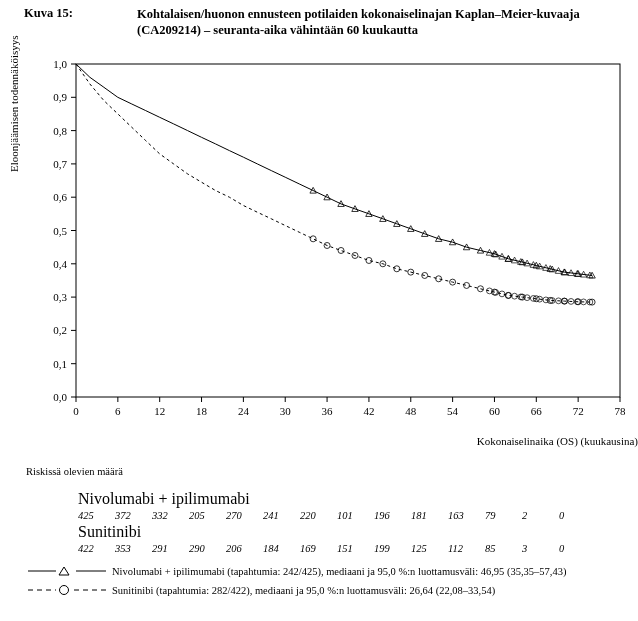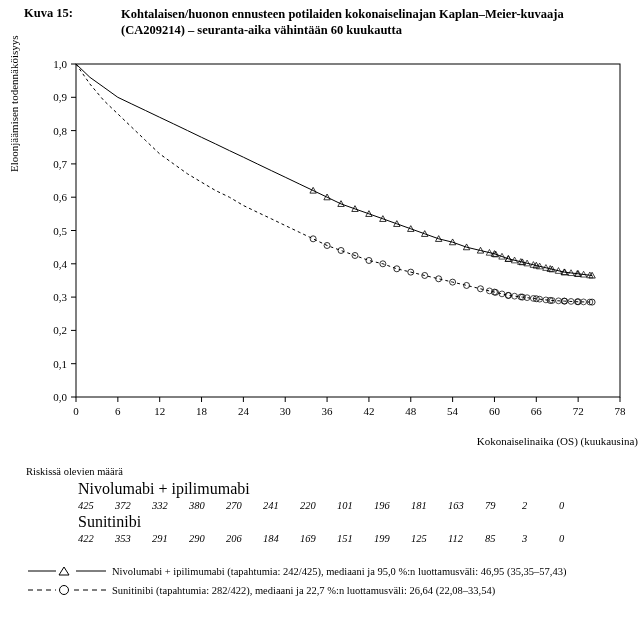--- a/index.html
+++ b/index.html
@@ -9,21 +9,21 @@
     font-family:"Liberation Serif", serif;
     color:#000;
     position:relative;
     overflow:hidden;
   }
   .page{position:relative;width:638px;height:621px;}
 
   
   .caption{
     position:absolute;left:24px;top:6px;width:600px;
-    display:flex;gap:10px;align-items:flex-start;
+    display:flex;gap:26px;align-items:flex-start;
   }
   .caption-label{
     font-weight:bold;font-size:12.5px;white-space:nowrap;padding-top:0px;
   }
   .caption-text{
     font-weight:bold;font-size:12.5px;line-height:1.28;
     margin-left:38px;
   }
 
   
@@ -38,21 +38,21 @@
   }
   .xlabel{
     position:absolute;left:0;top:383px;width:638px;text-align:right;
     font-size:11px;
   }
 
   
   .risk{
     position:absolute;left:26px;top:466px;width:600px;font-size:10.5px;
   }
-  .risk-title{font-size:10.5px;margin-bottom:3px;}
+  .risk-title{font-size:10.5px;margin-bottom:13px;}
   .risk-group{margin-left:52px;font-size:16px;margin-top:2px;}
   .risk-row{
     display:flex;margin-left:52px;margin-top:2px;font-style:italic;
   }
   .risk-row span{
     width:37px;text-align:left;font-size:10.5px;
   }
 
   
   .legend{
@@ -208,21 +208,21 @@
     <div class="xlabel">Kokonaiselinaika (OS) (kuukausina)</div>
   </div>
 
   <div class="risk">
     <div class="risk-title">Riskissä olevien määrä</div>
     <div class="risk-group">Nivolumabi + ipilimumabi</div>
     <div class="risk-row" id="risk-row-0">
         <span>425</span>
         <span>372</span>
         <span>332</span>
-        <span>380</span>
+        <span>205</span>
         <span>270</span>
         <span>241</span>
         <span>220</span>
         <span>101</span>
         <span>196</span>
         <span>181</span>
         <span>163</span>
         <span>79</span>
         <span>2</span>
         <span>0</span>
@@ -258,17 +258,17 @@
       <div class="legend-text">Nivolumabi + ipilimumabi (tapahtumia: 242/425), mediaani ja 95,0 %:n luottamusväli: 46,95 (35,35–57,43)</div>
     </div>
     <div class="legend-row">
       <div class="legend-key">
         <svg width="84" height="12">
           <line x1="2" y1="6" x2="30" y2="6" stroke="#000" stroke-width="1" stroke-dasharray="5,4"></line>
           <circle cx="38" cy="6" r="4.5" fill="none" stroke="#000" stroke-width="1"></circle>
           <line x1="48" y1="6" x2="80" y2="6" stroke="#000" stroke-width="1" stroke-dasharray="5,4"></line>
         </svg>
       </div>
-      <div class="legend-text">Sunitinibi (tapahtumia: 282/422), mediaani ja 22,7 %:n luottamusväli: 26,64 (22,08–33,54)</div>
+      <div class="legend-text">Sunitinibi (tapahtumia: 282/422), mediaani ja 95,0 %:n luottamusväli: 26,64 (22,08–33,54)</div>
     </div>
   </div>
 
 </div>
 
 </body></html>

